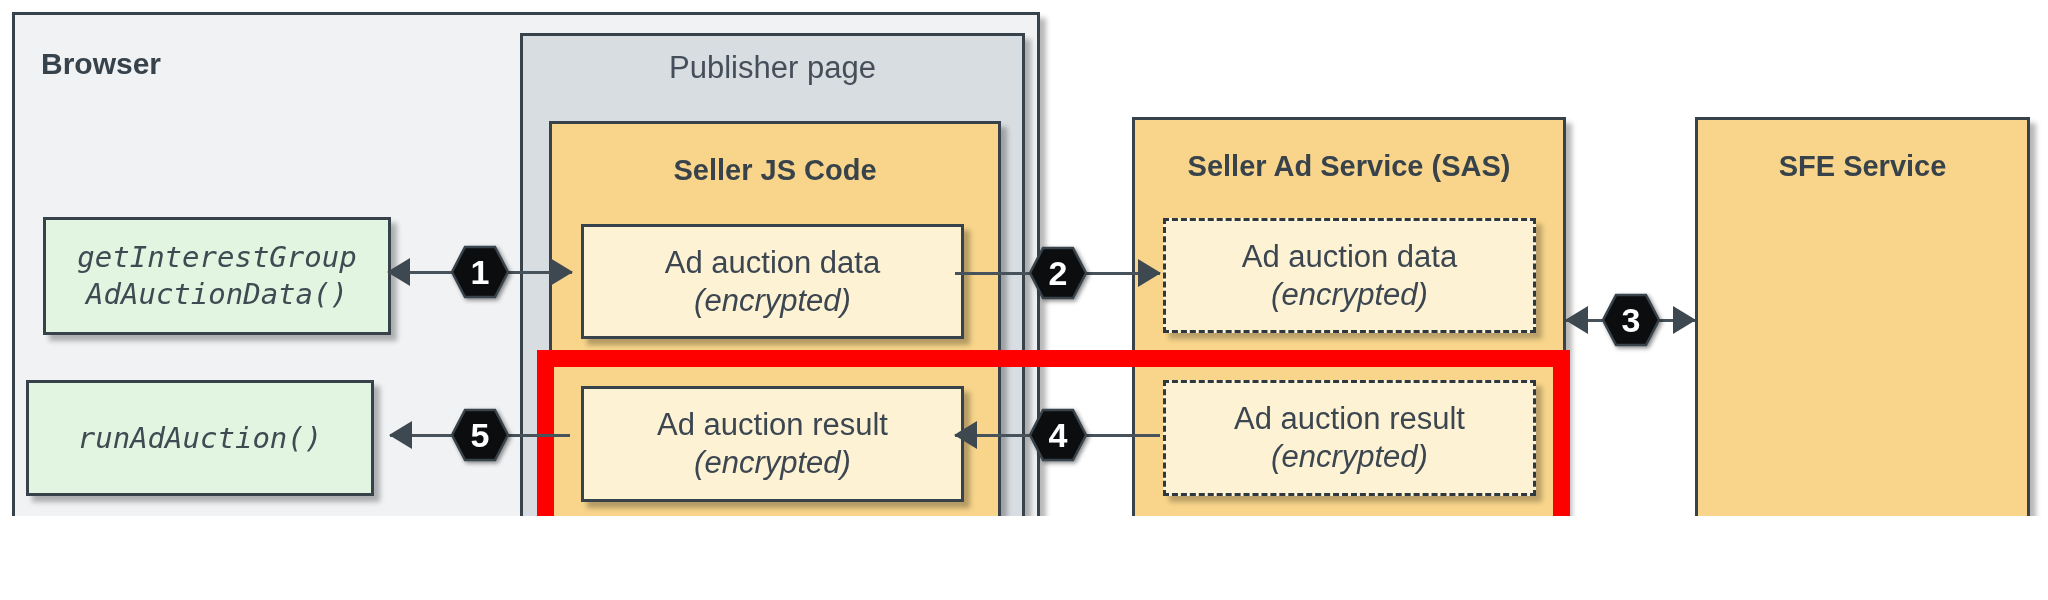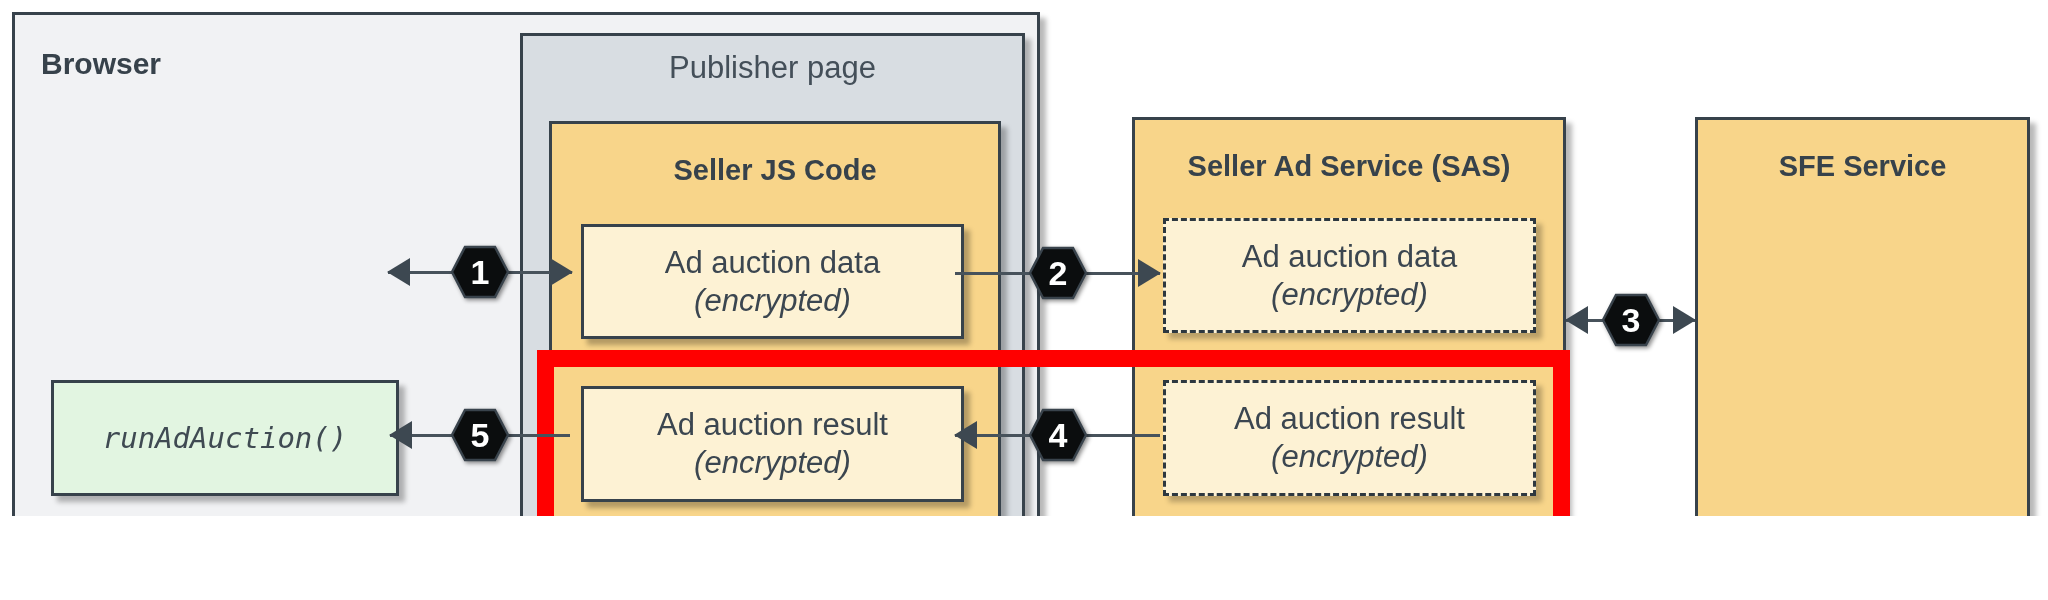--- a/index.html
+++ b/index.html
@@ -40,21 +40,21 @@
   .innerbox .l2{font-style:italic;}
   .js-data{left:29px;top:100px;width:383px;height:115px;}
   .js-result{left:29px;top:262px;width:383px;height:116px;}
   .green{
     background:var(--green-fill);
     font-family:"DejaVu Sans Mono",monospace;font-style:italic;font-size:29px;line-height:37px;
     display:flex;flex-direction:column;align-items:center;justify-content:center;text-align:center;
     color:#3f4a52;
   }
   .green-1{left:28px;top:202px;width:348px;height:118px;}
-  .green-2{left:36px;top:365px;width:348px;height:116px;}
+  .green-2{left:11px;top:365px;width:348px;height:116px;}
   .sas{left:1132px;top:117px;width:434px;height:420px;background:var(--orange-fill);}
   .dashedbox{
     border:3px dashed #2d3840;background:var(--cream-fill);
     box-shadow:6px 6px 5px rgba(0,0,0,0.25);
   }
   .sas-data{left:28px;top:98px;width:373px;height:115px;}
   .sas-result{left:28px;top:260px;width:373px;height:116px;}
   .sfe{left:1695px;top:117px;width:335px;height:409px;background:var(--orange-fill);}
   .ba{left:28px;top:98px;width:279px;height:283px;font-size:32px;}
   .red-rect{
@@ -99,20 +99,24 @@
           <span class="l2">(encrypted)</span>
         </div>
 
         <div class="abs frame cream innerbox js-result">
           <span class="l1">Ad auction result</span>
           <span class="l2">(encrypted)</span>
         </div>
       </div>
     </div>
 
+    <div class="abs frame green green-1">
+      <span>getInterestGroup</span>
+      <span>AdAuctionData()</span>
+    </div>
 
     <div class="abs frame green green-2">
       <span>runAdAuction()</span>
     </div>
   </div>
 
   <div class="abs frame sas">
     <div class="abs panel-title">Seller Ad Service (SAS)</div>
 
     <div class="abs dashedbox innerbox sas-data">

